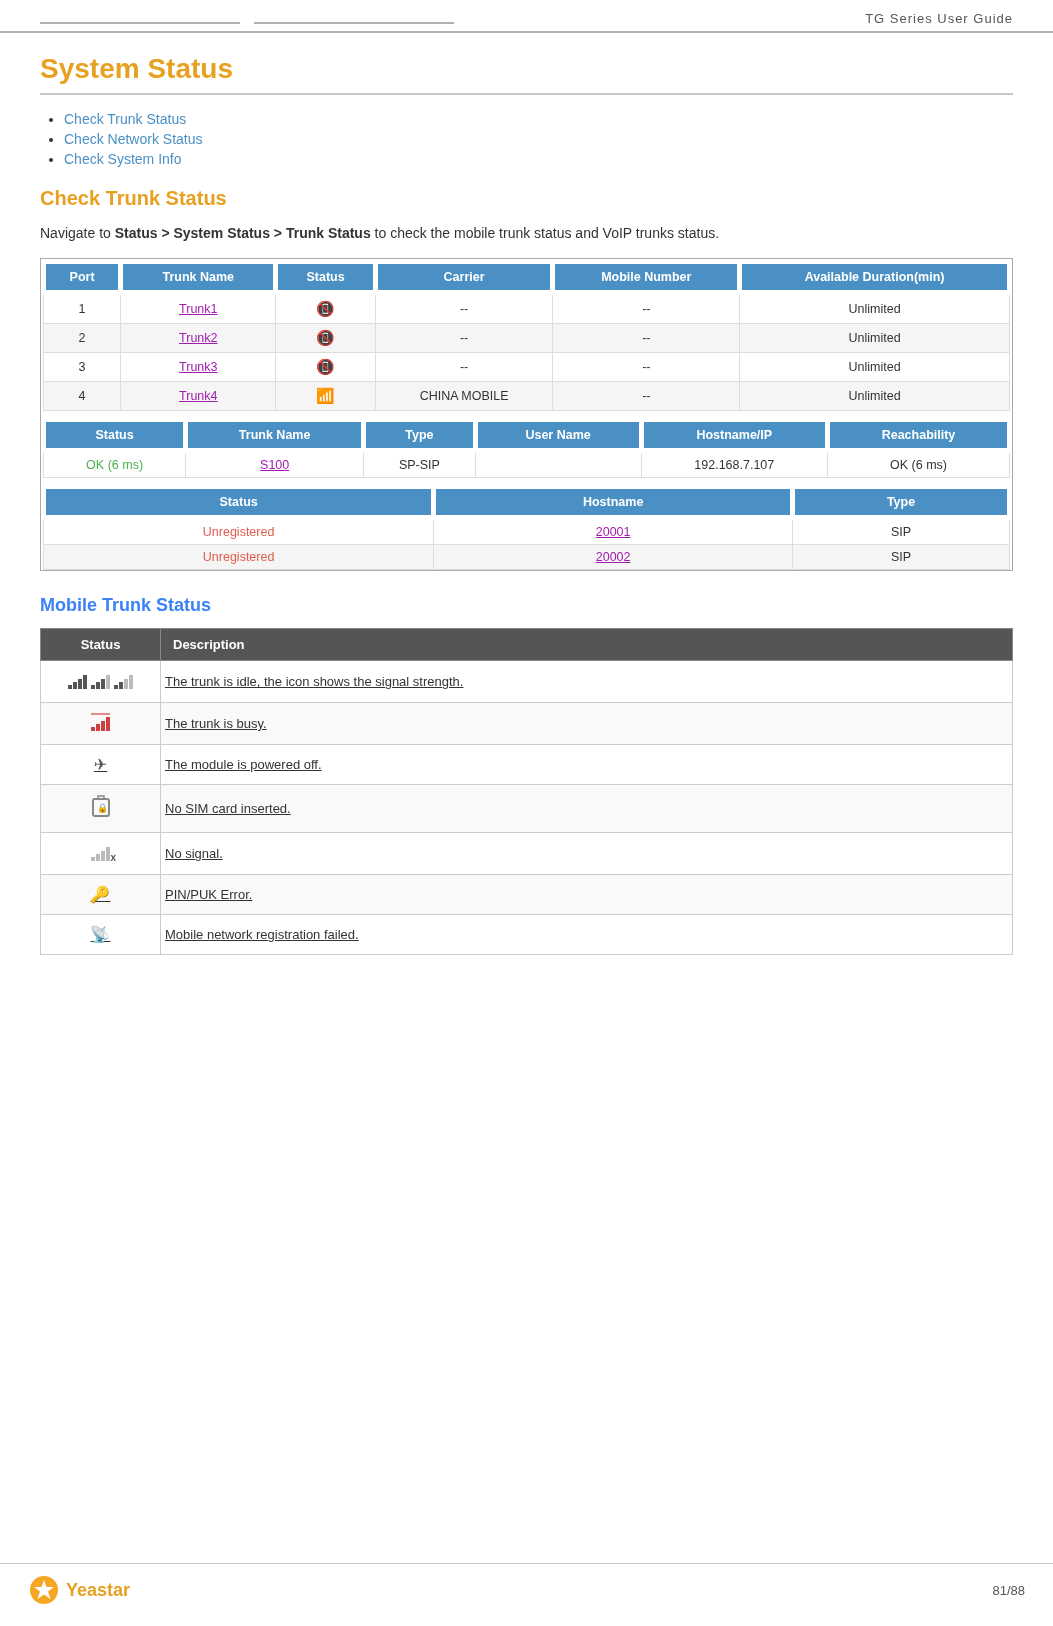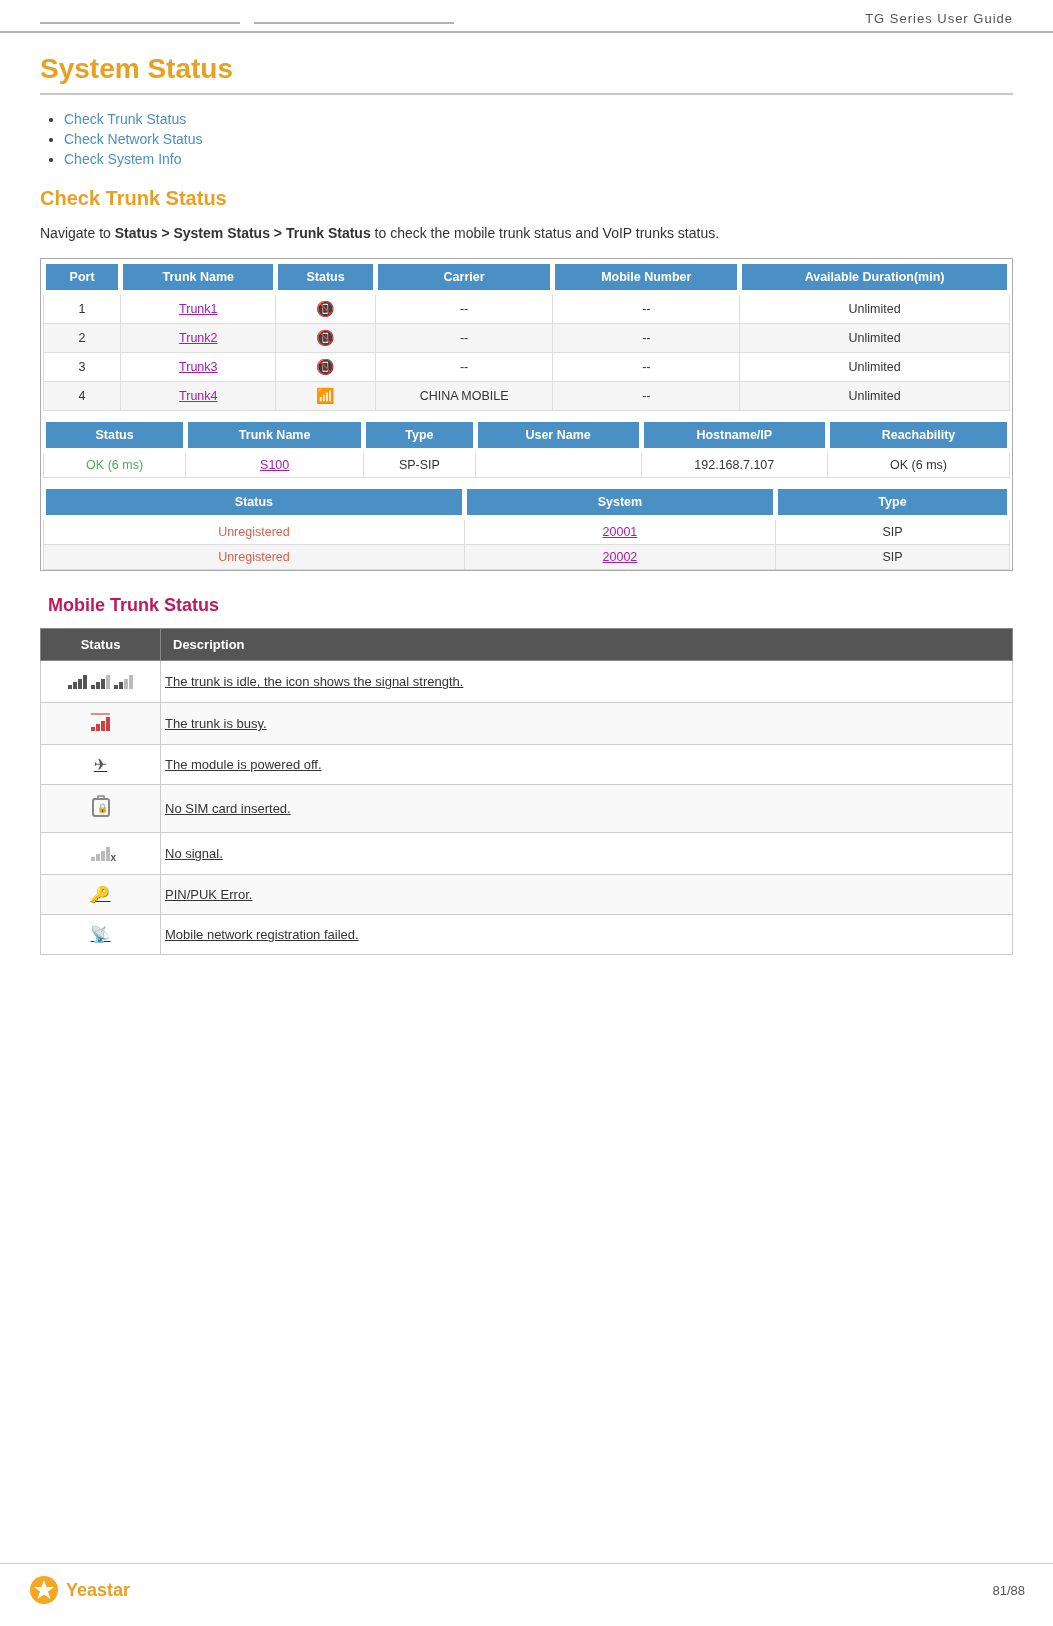--- a/index.html
+++ b/index.html
@@ -114,24 +114,24 @@
     }
     .status-table .ok-green {
       color: #4caf50;
     }
     .status-table .unreg-red {
       color: #e05c4b;
     }
 
     
     .mobile-trunk-heading {
-      color: #be185d;
+      color: #3b82f6;
       font-size: 18px;
       font-weight: bold;
-      margin: 24px 0 12px 8px;
+      margin: 24px 0 12px 0;
     }
 
     
     .desc-table {
       width: 100%;
       border-collapse: collapse;
       font-size: 13px;
     }
     .desc-table thead tr {
       background: #555;
@@ -345,21 +345,21 @@
         </tr>
       </tbody>
     </table>
 
     <div class="table-spacer"></div>
 
     <table class="status-table">
       <thead>
         <tr>
           <th>Status</th>
-          <th>System</th>
+          <th>Hostname</th>
           <th>Type</th>
         </tr>
       </thead>
       <tbody>
         <tr>
           <td class="unreg-red">Unregistered</td>
           <td><a class="link-blue">20001</a></td>
           <td>SIP</td>
         </tr>
         <tr>

